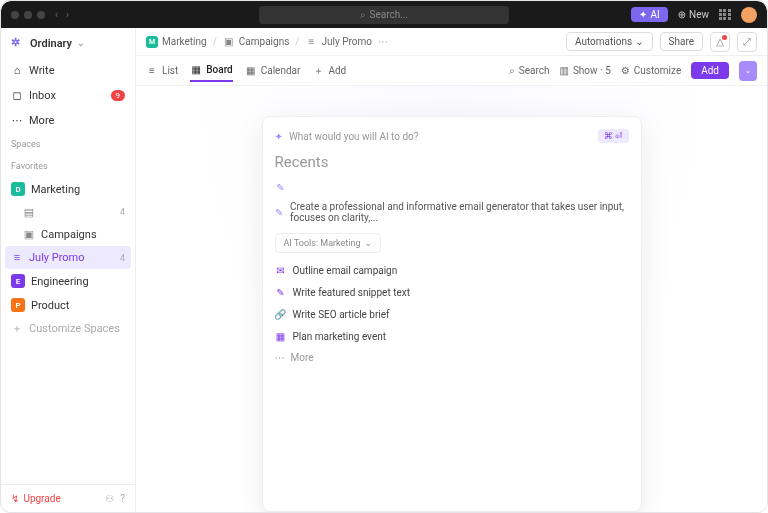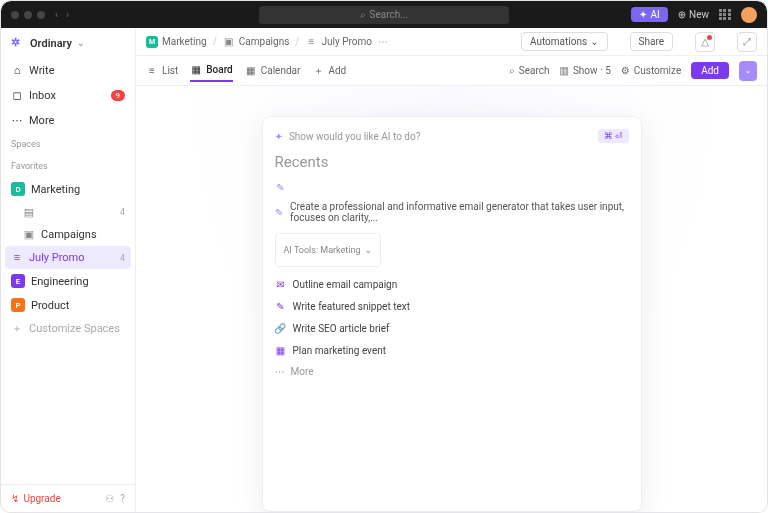--- a/index.html
+++ b/index.html
@@ -31,40 +31,40 @@
 .active-item .folder-ic{color:#7c3aed}
 .discover{color:#aaa}
 .sidebar-footer{margin-top:auto;border-top:1px solid #eee;padding:8px 10px;display:flex;align-items:center;gap:6px;font-size:10px;color:#666}
 .upgrade{color:#ef4444;display:flex;align-items:center;gap:4px}
 .footer-icons{margin-left:auto;display:flex;gap:6px;color:#aaa}
 .content{flex:1;display:flex;flex-direction:column}
 .breadcrumb-bar{height:28px;display:flex;align-items:center;padding:0 10px;font-size:10px;color:#666;border-bottom:1px solid #f0f0f0}
 .bc-item{display:flex;align-items:center;gap:4px}
 .bc-sep{margin:0 6px;color:#ccc}
 .bc-icon{width:12px;height:12px;border-radius:3px;background:#1abc9c;color:#fff;font-size:7px;display:flex;align-items:center;justify-content:center;font-weight:600}
-.bc-actions{margin-left:auto;display:flex;gap:22px;align-items:center}
+.bc-actions{margin-left:auto;display:flex;gap:7px;align-items:center}
 .btn{border:1px solid #ddd;padding:3px 8px;border-radius:4px;font-size:10px;color:#555;cursor:pointer;background:#fff}
 .icon-btn{border:1px solid #ddd;width:20px;height:20px;border-radius:4px;display:flex;align-items:center;justify-content:center;color:#888;cursor:pointer}
 .notif{position:relative}
 .notif::after{content:"";position:absolute;top:2px;right:2px;width:5px;height:5px;background:#ef4444;border-radius:50%}
 .viewbar{height:30px;display:flex;align-items:center;padding:0 10px;font-size:10px;color:#666;border-bottom:1px solid #f0f0f0;gap:12px}
 .view-tab{display:flex;align-items:center;gap:4px;cursor:pointer;padding:4px 0}
 .view-tab.active{color:#222;border-bottom:2px solid #7c3aed;font-weight:500}
 .view-right{margin-left:auto;display:flex;gap:10px;align-items:center}
 .add-btn{background:#7c3aed;color:#fff;padding:3px 10px;border-radius:4px;font-size:10px}
 .chev-btn{background:#a78bfa;color:#fff;width:18px;height:20px;border-radius:4px;display:flex;align-items:center;justify-content:center;font-size:8px}
 .canvas{flex:1;background:radial-gradient(ellipse at top,#faf9ff 0%,#fff 60%);display:flex;justify-content:center;padding-top:30px}
 .ai-panel{width:380px;background:#fff;border:1px solid #eee;border-radius:8px;box-shadow:0 8px 30px rgba(0,0,0,0.08);padding:12px;font-size:10px}
 .ai-prompt{display:flex;align-items:center;gap:6px;color:#999;margin-bottom:10px}
 .sparkle{color:#a78bfa}
 .cmd-badge{margin-left:auto;background:#ede9fe;color:#7c3aed;padding:2px 6px;border-radius:4px;font-size:9px}
 .recents-label{color:#999;font-size:15px;margin:6px 0}
 .recent-item{display:flex;align-items:center;gap:6px;padding:4px 0;color:#555;cursor:pointer}
 .recent-item .ic{color:#a78bfa}
-.tools-chip{display:inline-flex;align-items:center;gap:4px;border:1px solid #eee;padding:11px 8px;border-radius:4px;font-size:9px;color:#888;margin:6px 0}
+.tools-chip{display:inline-flex;align-items:center;gap:4px;border:1px solid #eee;padding:4px 8px;border-radius:4px;font-size:9px;color:#888;margin:6px 0}
 .tool-item{display:flex;align-items:center;gap:6px;padding:5px 0;color:#444;cursor:pointer}
 .tool-ic{width:12px;height:12px;display:flex;align-items:center;justify-content:center;font-size:10px}
 .more-item{color:#999;display:flex;align-items:center;gap:6px;padding:5px 0}
 .ic{width:12px;height:12px;display:inline-flex;align-items:center;justify-content:center}
 .folder-ic{color:#888}
 </style>
 </head>
 <body>
 
 <div class="topbar">
@@ -228,21 +228,21 @@
           </div>
         <div class="add-btn">Add</div>
         <div class="chev-btn">⌄</div>
       </div>
     </div>
 
     <div class="canvas">
       <div class="ai-panel">
         <div class="ai-prompt">
           <span class="sparkle">✦</span>
-          <span>Show would you like AI to do?</span>
+          <span>What would you will AI to do?</span>
           <span class="cmd-badge">⌘ ⏎</span>
         </div>
         <div class="recents-label">Recents</div>
         <div class="recent-item">
             <span class="ic">✎</span>
           </div>
         <div class="recent-item">
             <span class="ic">✎</span>
             <span>Create a professional and informative email generator that takes user input, focuses on clarity,...</span>
           </div>

